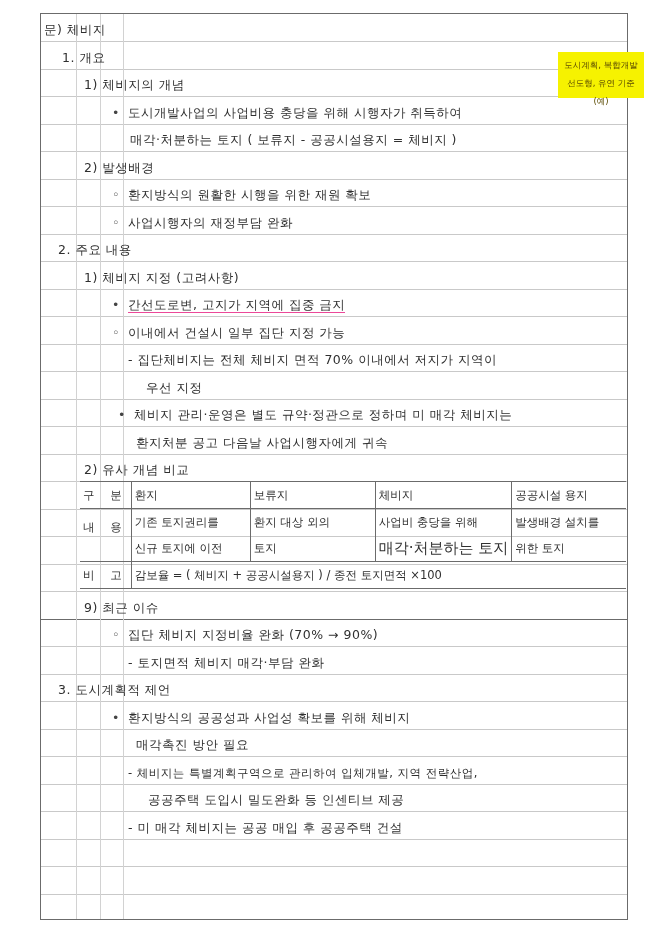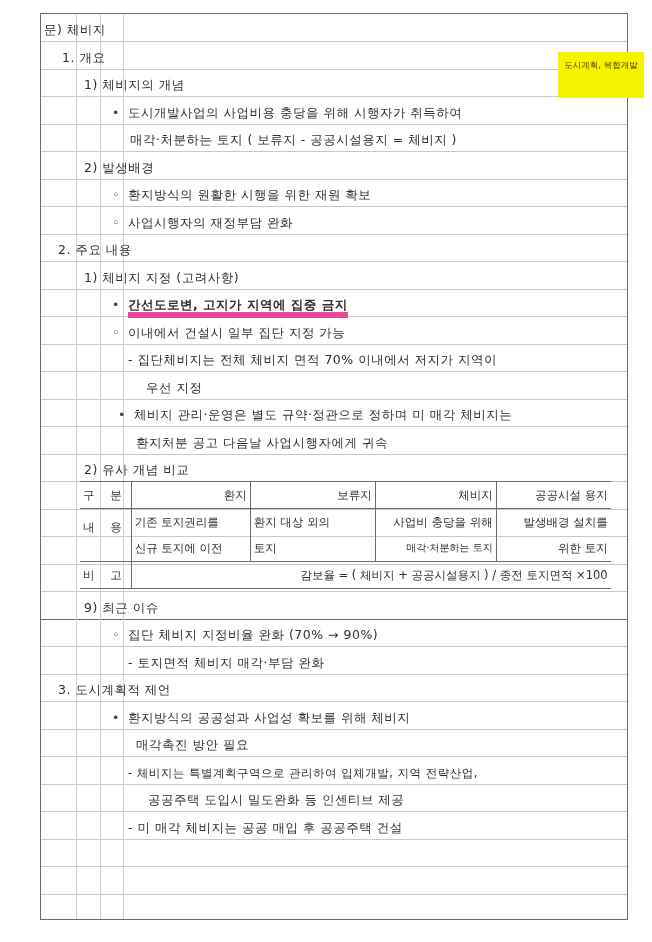--- a/index.html
+++ b/index.html
@@ -6,28 +6,28 @@
   body { width:652px; height:942px; position:relative; overflow:hidden;
          font-family:"DejaVu Sans", sans-serif; color:#2a2a2a; }
   .page { position:absolute; left:40px; top:13px; width:588px; height:907px;
           border:1.5px solid #6b6b6b; box-sizing:border-box; background:#fff; }
   .rule { position:absolute; left:0; right:0; height:0; border-top:1px solid #c9c9c9; }
   .vline { position:absolute; top:0; bottom:0; width:0; border-left:1px solid #d2d2d2; }
   .line { position:absolute; font-size:12.5px; line-height:16px; white-space:nowrap;
           color:#2f2f2f; letter-spacing:0.5px; }
   .line.small { font-size:11.5px; }
   .bullet { display:inline-block; width:16px; color:#444; }
-  .ul { border-bottom:6px solid #ec4899;font-weight:bold; }
+  .ul { border-bottom:1px solid #ec4899; }
   .note { position:absolute; left:558px; top:52px; width:86px; height:46px;
           background:#f6f200; box-sizing:border-box; padding:4px 3px;
           font-size:8.5px; line-height:18px; color:#5a4a00; text-align:center; }
   
   .tbl { position:absolute; border-collapse:collapse; }
   .tbl td { border:1px solid #6b6b6b; font-size:11.5px; padding:0 3px; height:26px;
-            text-align:right; color:#2f2f2f; white-space:nowrap; }
+            text-align:left; color:#2f2f2f; white-space:nowrap; }
   .tbl .rowhead { border-left:none; letter-spacing:6px; }
   .tbl .top { border-top:1px solid #6b6b6b; }
 </style>
 </head>
 <body>
 
 <div class="page">
 
   <div class="rule" style="top:27px"></div>
   <div class="rule" style="top:55px"></div>
@@ -62,20 +62,21 @@
   <div class="rule" style="top:852px"></div>
   <div class="rule" style="top:880px"></div>
 
   <div class="vline" style="left:35px"></div>
   <div class="vline" style="left:59px"></div>
   <div class="vline" style="left:82px"></div>
 </div>
 
 <div class="note">
   <div>도시계획, 복합개발</div>
+  <div>선도형, 유연 기준 (예)</div>
 </div>
 
 <div class="line" style="left:44px;top:22px">문) 체비지</div>
 
 <div class="line" style="left:62px;top:50px">1. 개요</div>
 <div class="line" style="left:84px;top:77px">1) 체비지의 개념</div>
 <div class="line" style="left:112px;top:105px">
   <span class="bullet">•</span><span>도시개발사업의 사업비용 충당을 위해 시행자가 취득하여</span>
 </div>
 <div class="line" style="left:130px;top:132px">매각·처분하는 토지 ( 보류지 - 공공시설용지 = 체비지 )</div>
@@ -117,21 +118,21 @@
   <tr>
     <td class="rowhead" rowspan="2" style="vertical-align:top;padding-top:11px;border-bottom:1px solid #6b6b6b">내 용</td>
     <td style="border-bottom:none;text-align:left">기존 토지권리를</td>
     <td style="border-bottom:none;text-align:left">환지 대상 외의</td>
     <td style="border-bottom:none">사업비 충당을 위해</td>
     <td style="border-bottom:none;border-right:none">발생배경 설치를</td>
   </tr>
   <tr>
     <td style="border-top:none;text-align:left">신규 토지에 이전</td>
     <td style="border-top:none;text-align:left">토지</td>
-    <td style="border-top:none;font-size:10px">매각·처분하는 토지</td>
+    <td style="border-top:none;font-size:15px">매각·처분하는 토지</td>
     <td style="border-top:none;border-right:none">위한 토지</td>
   </tr>
   <tr>
     <td class="rowhead">비 고</td>
     <td colspan="4" style="border-right:none">감보율 = ( 체비지 + 공공시설용지 ) / 종전 토지면적 ×100</td>
   </tr>
 </tbody>
   </table>
 
 <div class="line" style="left:84px;top:600px">9) 최근 이슈</div>

